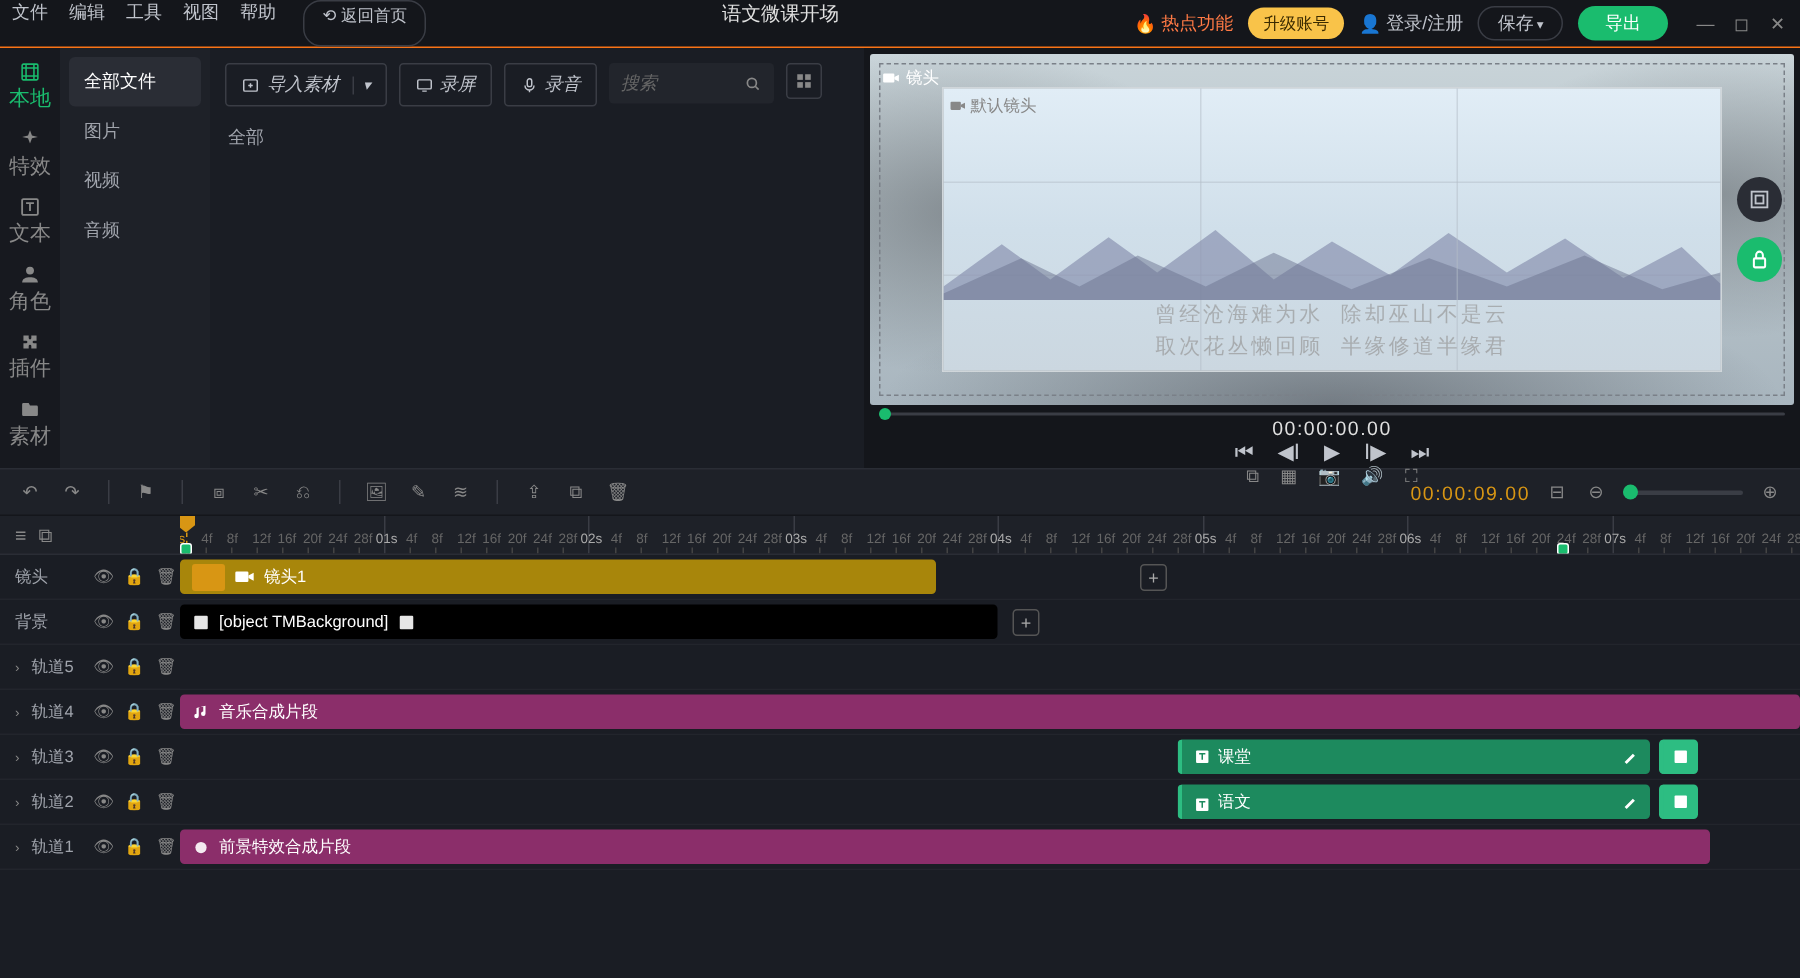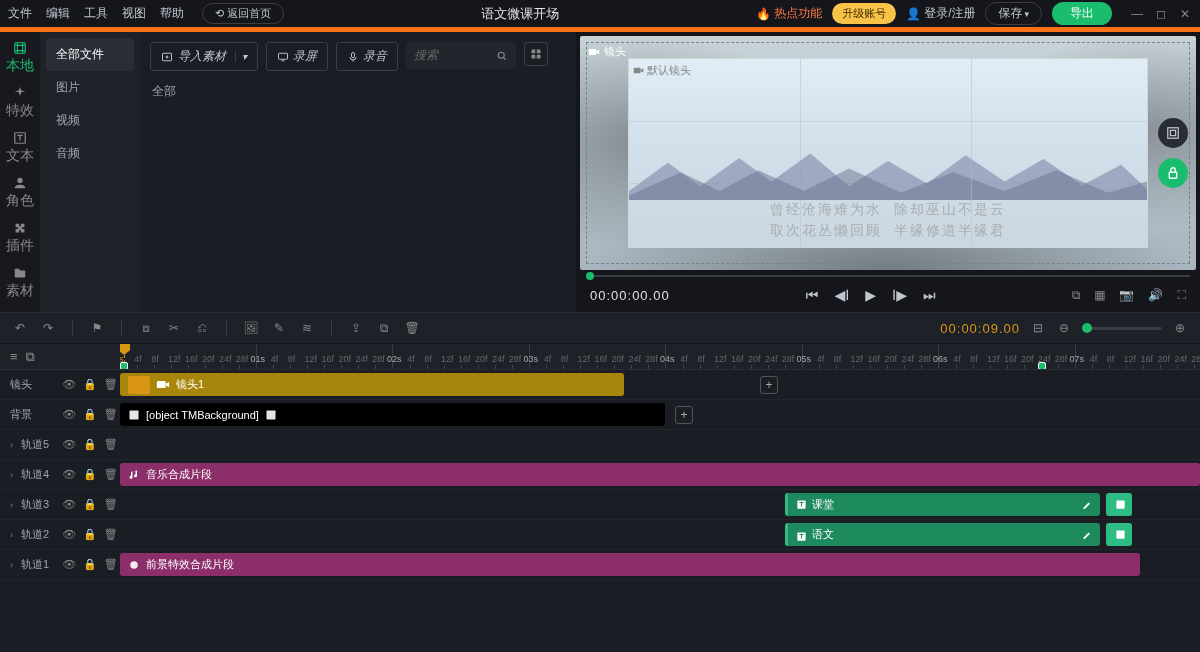--- a/index.html
+++ b/index.html
@@ -6,22 +6,22 @@
 body {
   width: 1200px; height: 652px;
   background: #1a1d24; color: #c0c4cc;
   font-family: "Microsoft YaHei", "PingFang SC", sans-serif;
   font-size: 12px; overflow: hidden;
 }
 
 
 .titlebar {
   height: 32px; background: #14161b;
-  display: flex; align-items: center; padding: 0 8px;
-  border-bottom: 5px solid #f97316;
+  display: flex; padding: 0 8px;
+  border-bottom: 1px solid #f97316;
 }
 .menu { display: flex; gap: 14px; }
 .menu span { cursor: pointer; color: #c0c4cc; }
 .back-home {
   margin-left: 18px; padding: 2px 12px;
   border: 1px solid #3a3d45; border-radius: 12px;
   color: #c0c4cc; cursor: pointer; font-size: 11px;
 }
 .title { flex: 1; text-align: center; color: #e0e0e0; font-size: 13px; }
 .titlebar-right { display: flex; align-items: center; gap: 10px; }
@@ -168,20 +168,21 @@
   height: 4px; margin: 4px 10px 0; position: relative;
 }
 .preview-progress .track { height:2px; background:#3a3d45; margin-top:1px; border-radius:1px; }
 .preview-progress .thumb {
   width:8px; height:8px; border-radius:50%; background:#1abc6e;
   position:absolute; left:0; top:-2px;
 }
 .preview-controls {
   height: 34px; display: flex; align-items: center; padding: 0 14px;
   justify-content: space-between;
+  flex-direction: column;
 }
 .timecode { color:#e0e0e0; font-size:13px; letter-spacing:1px; }
 .transport { display:flex; gap:16px; font-size:14px; color:#c0c4cc; }
 .transport span { cursor:pointer; }
 .preview-right-icons { display:flex; gap:14px; color:#888; }
 .preview-right-icons span { cursor:pointer; }
 
 
 .toolbar-row {
   height: 32px; background: #1e2128;

